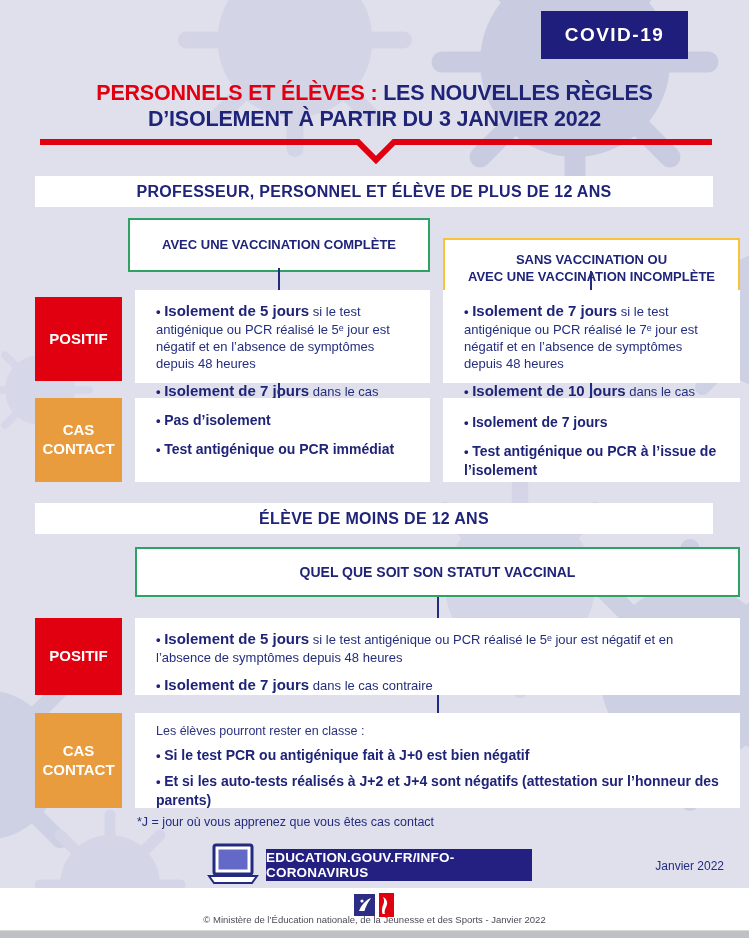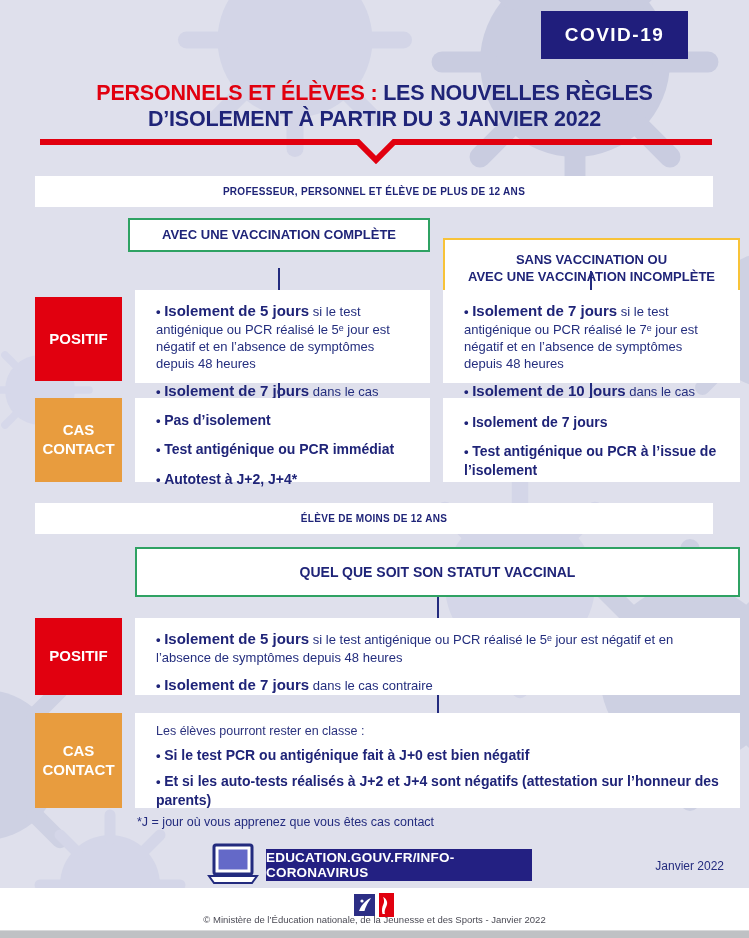--- a/index.html
+++ b/index.html
@@ -5,21 +5,21 @@
   html,body{margin:0;padding:0;background:#fff;}
   .page{position:relative;width:749px;height:938px;background:#dfe0ec;overflow:hidden;
         font-family:"Liberation Sans",sans-serif;color:#232b7e;}
   .abs{position:absolute;box-sizing:border-box;}
   .watermark{position:absolute;inset:0;pointer-events:none;}
   .badge{background:#201e7c;color:#fff;font-weight:bold;font-size:19px;letter-spacing:1.5px;
          display:flex;align-items:center;justify-content:center;}
   .title{width:100%;text-align:center;font-weight:bold;font-size:21.5px;line-height:1.22;
          color:#1f2478;letter-spacing:-0.2px;}
   .title .red{color:#e1000f;}
-  .banner{background:#fff;color:#1f2478;font-weight:bold;font-size:10px;letter-spacing:.3px;
+  .banner{background:#fff;color:#1f2478;font-weight:bold;font-size:16px;letter-spacing:.3px;
           display:flex;align-items:center;justify-content:center;}
   .colbox{background:#fff;border:2px solid #2fa263;color:#1f2478;font-weight:bold;font-size:13px;
           line-height:1.3;text-align:center;display:flex;flex-direction:column;
           align-items:center;justify-content:center;}
   .colbox.yellow{border-color:#f8c338;margin-top:28px;}
   .statuslabel{display:flex;flex-direction:column;align-items:center;justify-content:center;
           color:#fff;font-weight:bold;font-size:15px;line-height:1.25;text-align:left;}
   .statuslabel.red{background:#e1000f;}
   .statuslabel.orange{background:#e89c3e;}
   .card{background:#fff;padding:11px 21px;}
@@ -75,21 +75,21 @@
     <div><span class="red">PERSONNELS ET ÉLÈVES :</span><span> LES NOUVELLES RÈGLES</span></div>
     <div>D’ISOLEMENT À PARTIR DU 3 JANVIER 2022</div>
   </div>
 
   <svg class="abs" style="left:40px;top:138px;" width="672" height="26" viewBox="0 0 672 26">
     <path d="M0 4 H318 L336 22 L354 4 H672" fill="none" stroke="#e1000f" stroke-width="6"></path>
   </svg>
 
   <div class="abs banner" style="left:35px;top:176px;width:678px;height:31px;">PROFESSEUR, PERSONNEL ET ÉLÈVE DE PLUS DE 12 ANS</div>
 
-  <div class="abs colbox" style="left:128px;top:218px;width:302px;height:34px;">
+  <div class="abs colbox" style="left:128px;top:218px;width:302px;height:54px;">
     <div>AVEC UNE VACCINATION COMPLÈTE</div>
   </div>
 
   <div class="abs colbox yellow" style="left:443px;top:210px;width:297px;height:61px;">
     <div>SANS VACCINATION OU</div>
     <div>AVEC UNE VACCINATION INCOMPLÈTE</div>
   </div>
 
   <div class="abs connector" style="left:278px;top:268px;height:24px;"></div>
   <div class="abs connector" style="left:590px;top:271px;height:21px;"></div>
@@ -112,21 +112,20 @@
   <div class="abs connector" style="left:590px;top:383px;height:15px;"></div>
 
   <div class="abs statuslabel orange" style="left:35px;top:398px;width:87px;height:84px;">
     <div>CAS</div>
     <div>CONTACT</div>
   </div>
 
   <div class="abs card" style="left:135px;top:398px;width:295px;height:84px;padding-top:13px;">
     <p class="bullet sm"><b>Pas d’isolement</b><span></span></p>
     <p class="bullet sm"><b>Test antigénique ou PCR immédiat</b><span></span></p>
-    <p class="bullet sm"><b>Autotest à J+2, J+4*</b><span></span></p>
   </div>
 
   <div class="abs card" style="left:443px;top:398px;width:297px;height:84px;padding-top:15px;">
     <p class="bullet sm"><b>Isolement de 7 jours</b><span></span></p>
     <p class="bullet sm"><b>Test antigénique ou PCR à l’issue de l’isolement</b><span></span></p>
   </div>
 
   <div class="abs banner" style="left:35px;top:503px;width:678px;height:31px;">ÉLÈVE DE MOINS DE 12 ANS</div>
 
   <div class="abs colbox" style="left:135px;top:547px;width:605px;height:50px;font-size:14px;">

